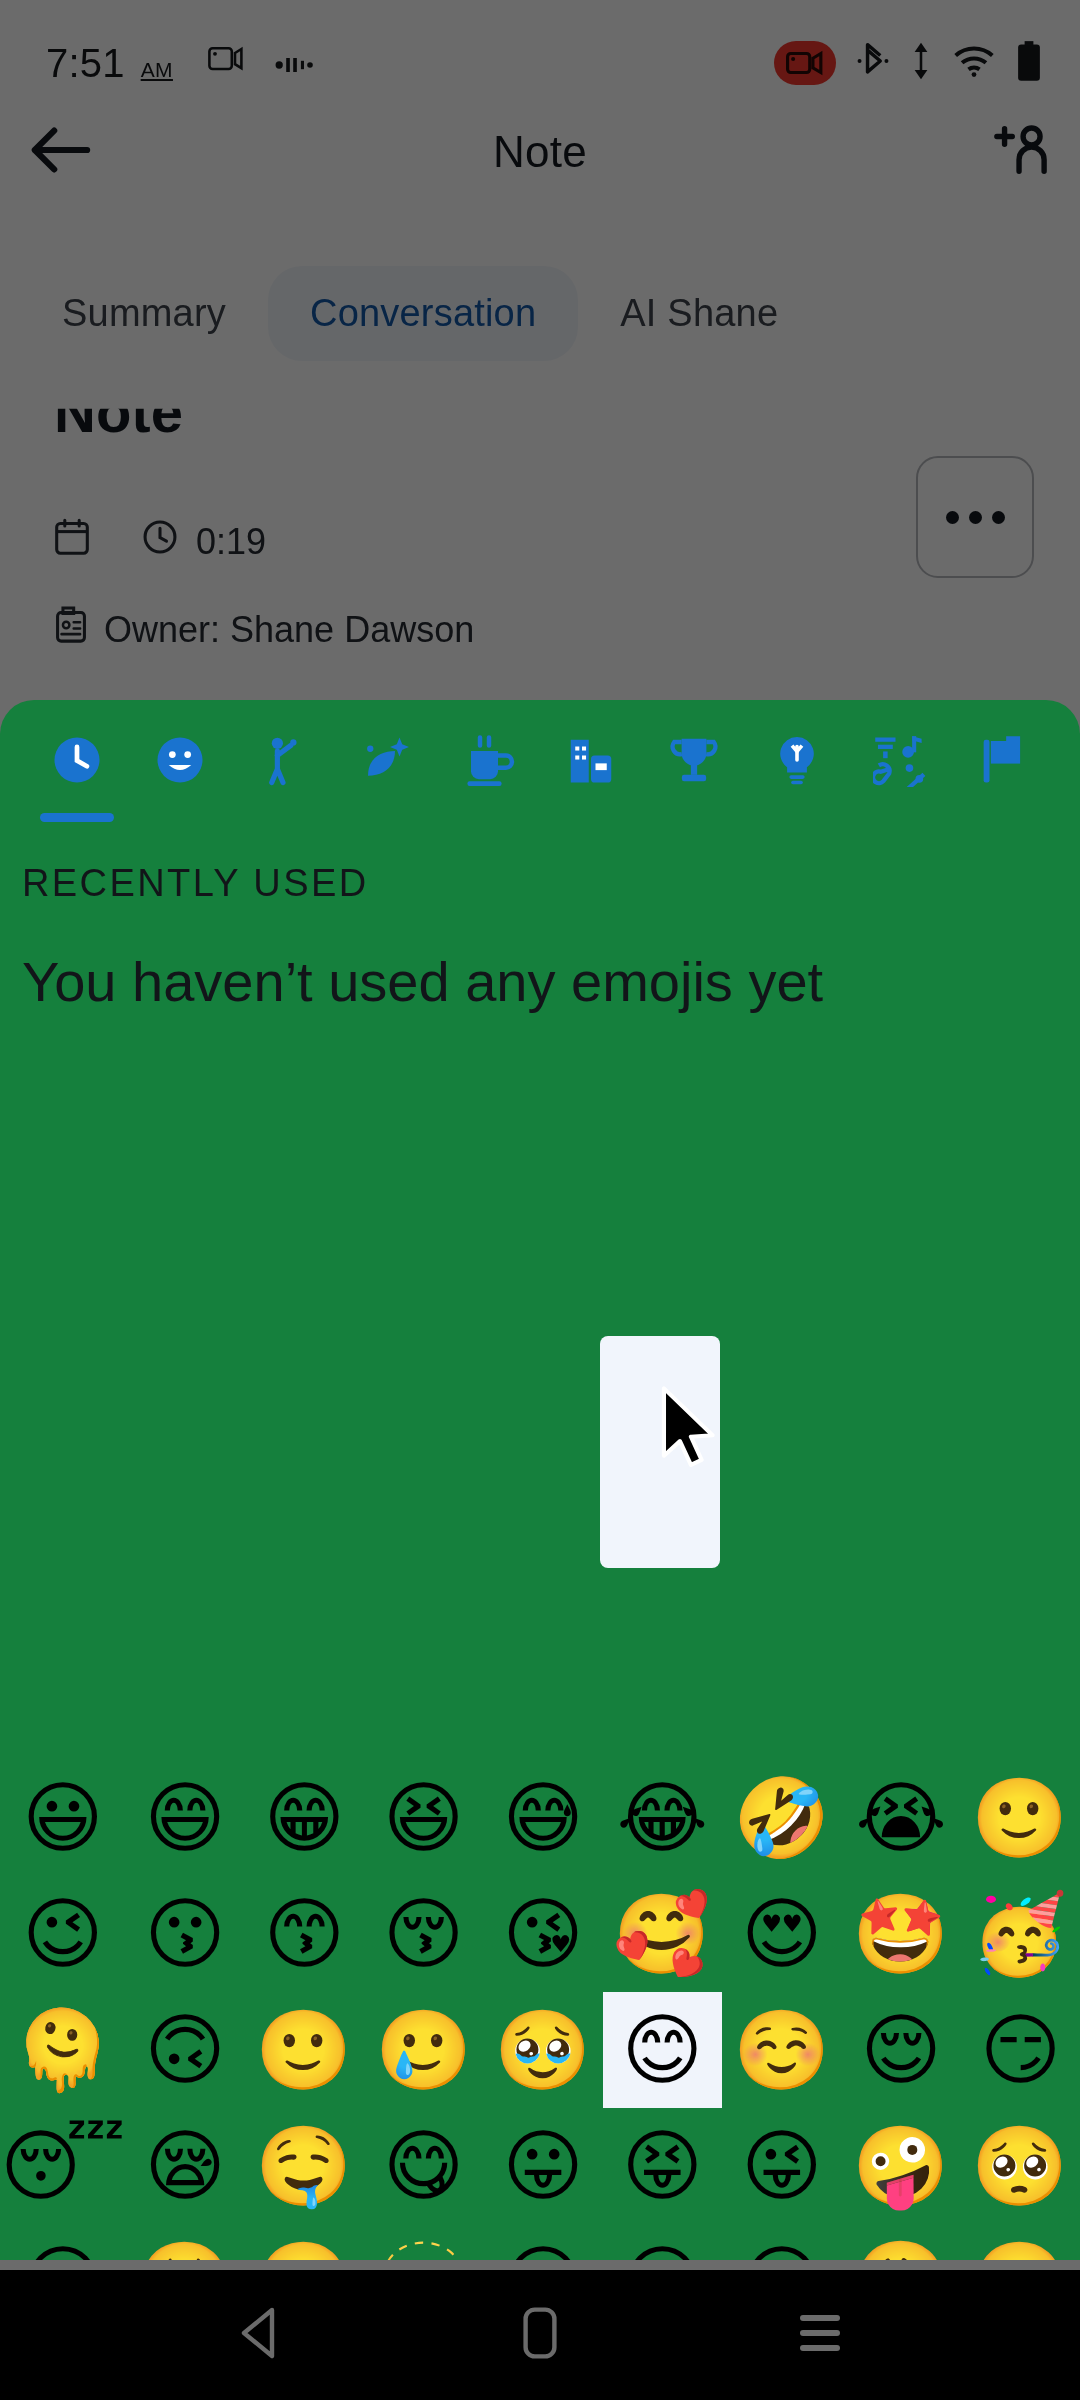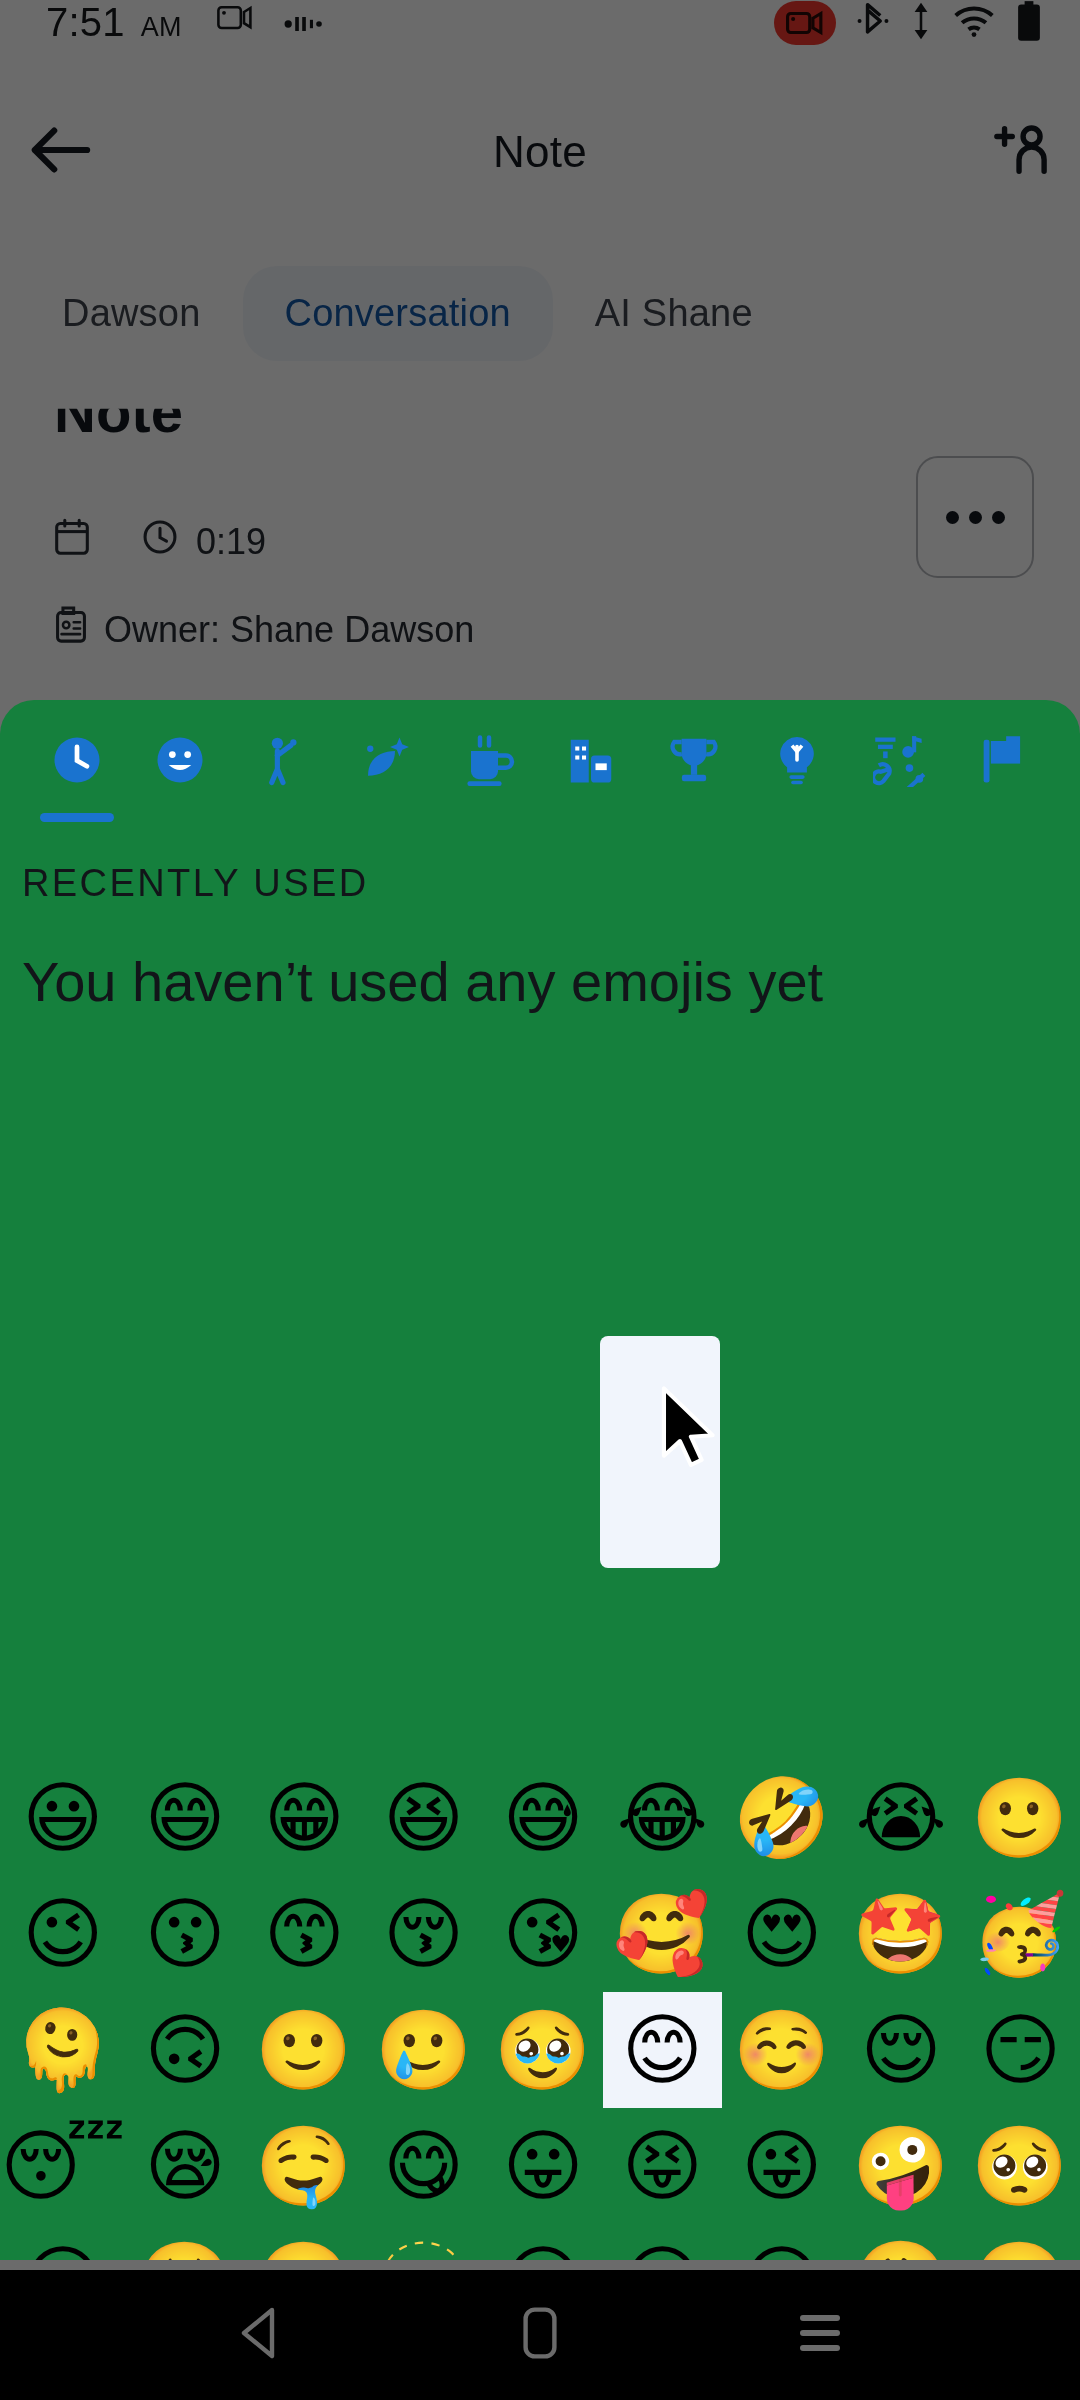--- a/index.html
+++ b/index.html
@@ -18,30 +18,30 @@
   #dim-overlay {
     position: absolute; left: 0; top: 0; width: 1080px; height: 2400px;
     background: rgba(0,0,0,0.58);
     z-index: 5;
     pointer-events: none;
   }
 
   
   #status-bar {
     position: absolute; left: 0; top: 0; width: 1080px; height: 86px;
-    display: flex; align-items: flex-start;
+    display: flex; align-items: flex-end;
     padding: 0 38px 0 46px;
     z-index: 2;
   }
   #status-left { display: flex; align-items: baseline; gap: 16px; flex: 1; }
   .clock-time {
     font-size: 40px; color: #16181c; letter-spacing: .2px;
     font-family: "Liberation Sans", sans-serif;
   }
-  .clock-ampm { font-size: 27px; color: #16181c; letter-spacing: .4px; }
+  .clock-ampm { font-size: 21px; color: #16181c; letter-spacing: .4px; text-decoration: underline; }
   #status-right { display: flex; align-items: center; gap: 20px; }
 
   .rec-badge {
     width: 62px; height: 44px; border-radius: 22px;
     background: #f4382e; display: flex; align-items: center; justify-content: center;
   }
 
   
   #app-bar {
     position: absolute; left: 0; top: 92px; width: 1080px; height: 120px;
@@ -232,21 +232,21 @@
         <svg width="58" height="54" viewBox="0 0 30 28">
             <path d="M3 7 L11 7 M7 3 L7 11" stroke="#151a21" stroke-width="2.8" stroke-linecap="round"></path>
             <circle cx="21" cy="7" r="4.4" fill="none" stroke="#151a21" stroke-width="2.8"></circle>
             <path d="M14.5 25 L14.5 19 A6.5 6.5 0 0 1 27.5 19 L27.5 25" fill="none" stroke="#151a21" stroke-width="2.8" stroke-linecap="round"></path>
           </svg>
       </span>
     </div>
   </div>
 
   <div id="seg-tabs">
-    <div class="seg-tab">Dawson</div>
+    <div class="seg-tab">Summary</div>
     <div class="seg-tab active">Conversation</div>
     <div class="seg-tab">AI Shane</div>
   </div>
 
   <div id="note-body">
     <div id="note-heading">Note</div>
 
     <div id="meta-date">
       <span>
         <svg width="36" height="38" viewBox="0 0 20 21">

